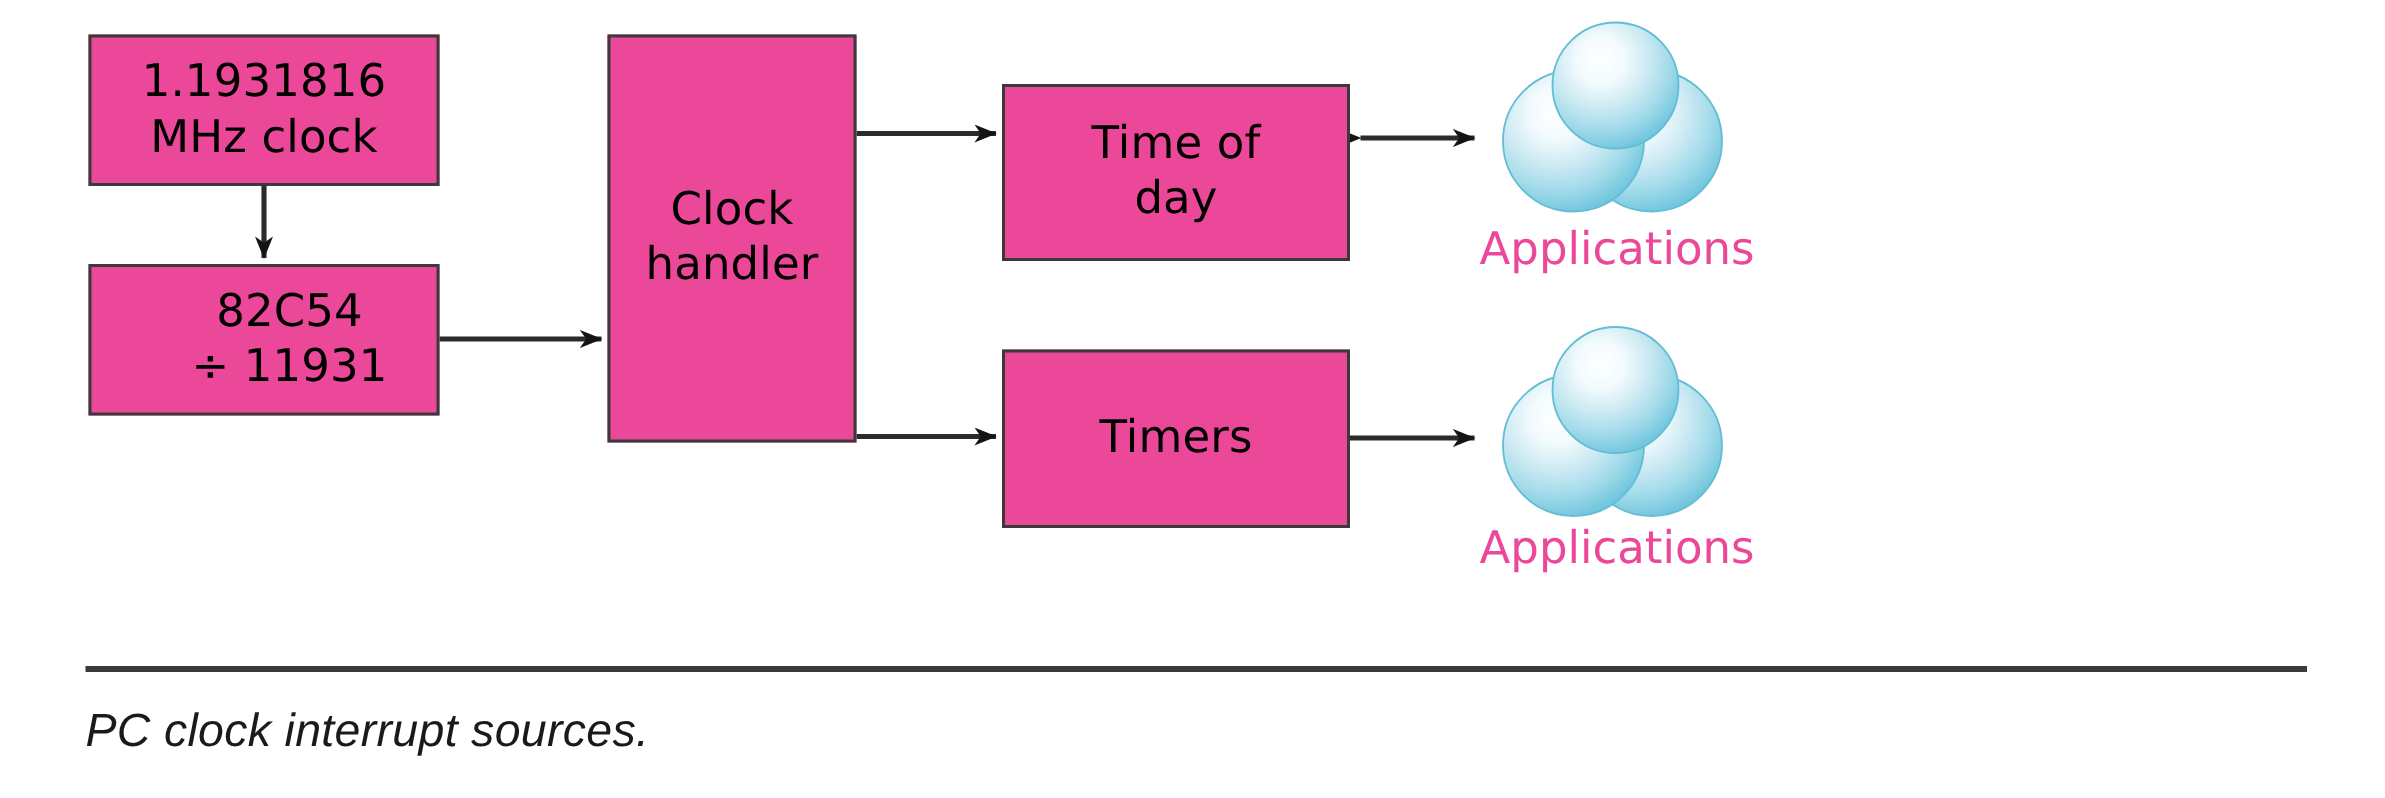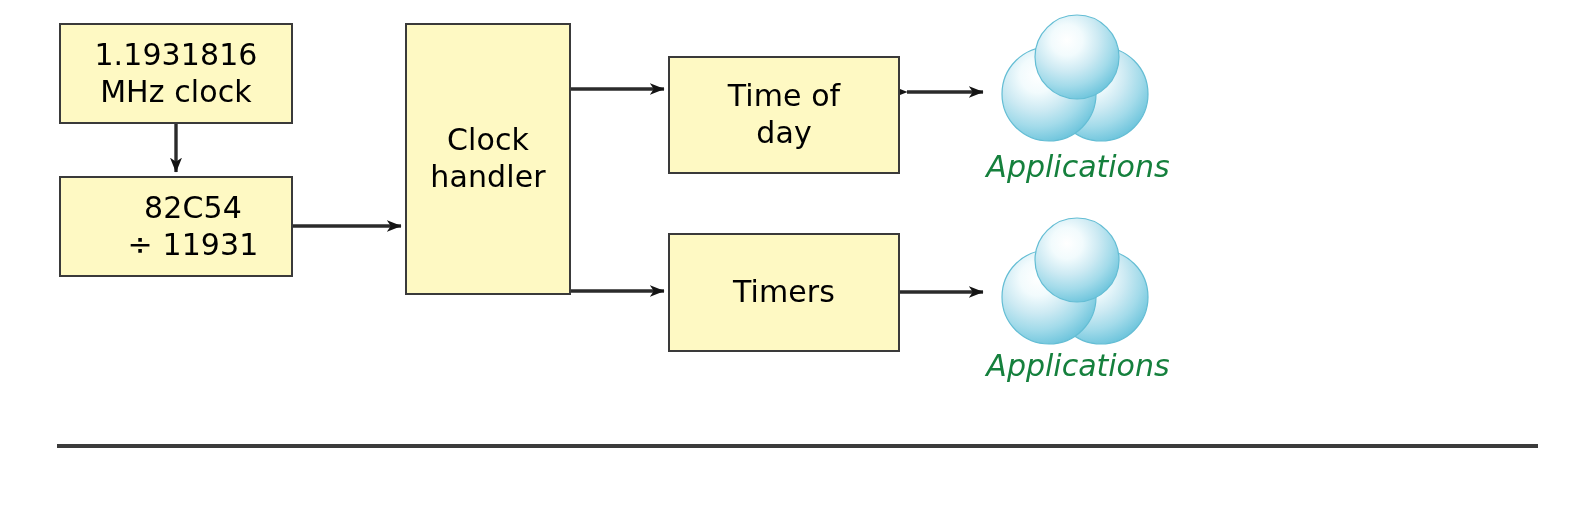--- a/index.html
+++ b/index.html
@@ -23,21 +23,21 @@
     position: absolute;
     left: 0;
     top: 0;
     width: 1590px;
     height: 532px;
     display: block;
   }
   .node-box {
     position: absolute;
     box-sizing: border-box;
-    background: #fef9c3;
+    background: #ec4899;
     border: 2px solid #3a3a3a;
     display: flex;
     align-items: center;
     justify-content: center;
     text-align: center;
     color: #000000;
     font-family: "DejaVu Sans", sans-serif;
     font-size: 30px;
     line-height: 1.22;
     font-weight: 400;
@@ -56,26 +56,25 @@
     height: 136px;
   }
   #cloud-time-of-day { left: 993px; top: 10px; }
   #cloud-timers      { left: 993px; top: 213px; }
   .cloud-group svg { display: block; width: 170px; height: 136px; }
 
   .cloud-label {
     position: absolute;
     width: 320px;
     text-align: center;
-    color: #15803d;
+    color: #ec4899;
     font-family: "DejaVu Sans", sans-serif;
     font-size: 30px;
     line-height: 1;
     white-space: nowrap;
-    font-style: italic;
   }
   #label-applications-top    { left: 918px; top: 152px; }
   #label-applications-bottom { left: 918px; top: 351px; }
 
   #caption-rule {
     position: absolute;
     left: 57px;
     top: 444px;
     width: 1481px;
     height: 4px;
@@ -184,14 +183,15 @@
         <circle cx="84" cy="47" r="42" fill="url(#sphere-grad)" stroke="#63bdd4" stroke-width="1.2"></circle>
       </g>
     </svg>
   </div>
 
   <div class="cloud-label" id="label-applications-top">Applications</div>
 
   <div class="cloud-label" id="label-applications-bottom">Applications</div>
 
   <div id="caption-rule"></div>
+  <div id="figure-caption">PC clock interrupt sources.</div>
 
 </div>
 
 </body></html>

